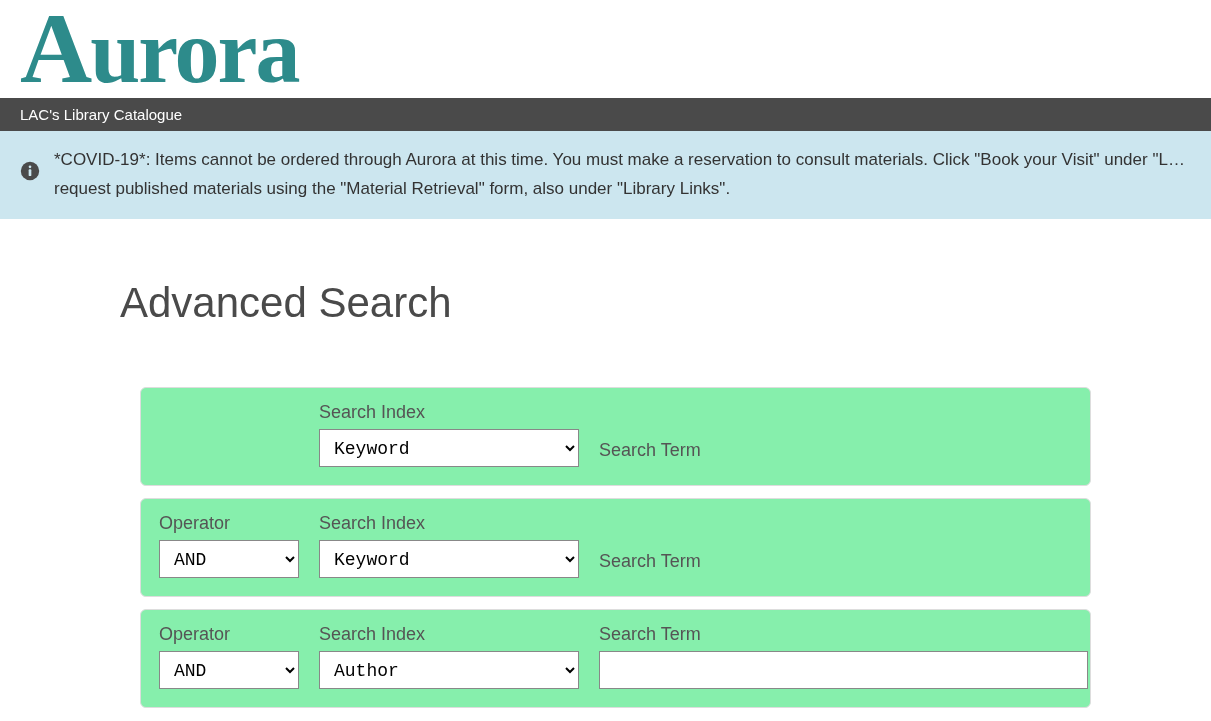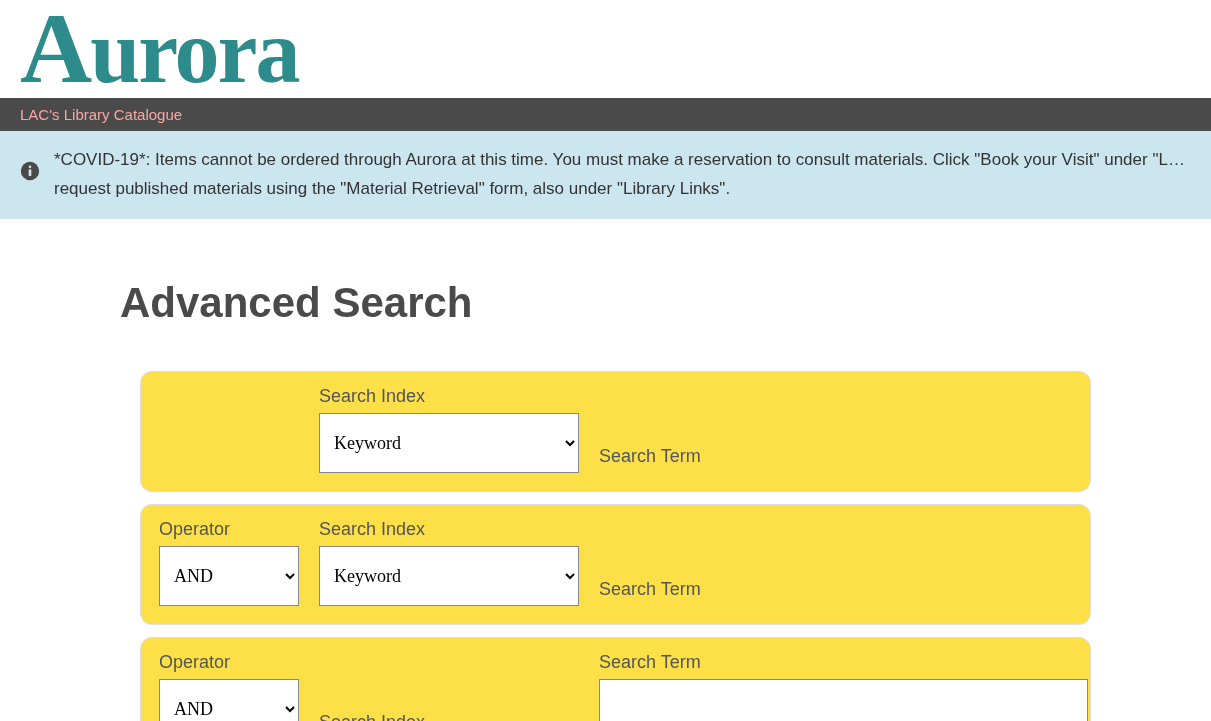--- a/index.html
+++ b/index.html
@@ -21,21 +21,21 @@
     font-weight: 600;
     color: #2d8b8b;
     line-height: 1;
     letter-spacing: -2px;
   }
   .logo-text .first-letter {
     font-size: 100px;
   }
   .subtitle-bar {
     background: #4a4a4a;
-    color: #fca5a5;
+    color: #ffffff;
     padding: 8px 20px;
     font-size: 15px;
   }
   .notice-bar {
     background: #cce6ef;
     color: #333;
     padding: 15px 20px;
     display: flex;
     align-items: center;
     gap: 14px;
@@ -45,31 +45,31 @@
   .notice-bar .info-icon {
     flex-shrink: 0;
     margin-top: 2px;
   }
   .info-icon svg { width: 20px; height: 20px; fill: #4a4a4a; }
   .main-content {
     padding: 60px 120px 40px 120px;
   }
   .page-title {
     font-size: 42px;
-    font-weight: 700;
+    font-weight: 400;
     color: #4a4a4a;
-    margin-bottom: 44px;
+    margin-bottom: 60px;
   }
   .search-rows-wrap {
     padding-left: 20px;
   }
   .search-row {
-    background: #fde047;
+    background: #86efac;
     border: 1px solid #ddd;
-    border-radius: 12px;
+    border-radius: 6px;
     padding: 14px 2px 18px 18px;
     margin-bottom: 12px;
     display: grid;
     grid-template-columns: 140px 260px 1fr;
     gap: 20px;
     align-items: end;
   }
   .search-row.first {
     grid-template-columns: 140px 260px 1fr;
   }
@@ -77,22 +77,22 @@
   .field-label {
     font-size: 18px;
     color: #555;
     margin-bottom: 6px;
   }
   select, input[type="text"] {
     font-size: 18px;
     padding: 8px 10px;
     border: 1px solid #888;
     background: #fff;
-    font-family: Liberation Serif, serif;
-    height: 60px;
+    font-family: Liberation Mono, monospace;
+    height: 38px;
   }
   select {
     appearance: auto;
   }
   .spacer-col { }
   .focused-input {
     border: 2px solid #000;
   }
 </style>
 </head>
@@ -149,20 +149,21 @@
       </div>
     </div>
 
     <div class="search-row">
       <div class="field-group">
         <label class="field-label">Operator</label>
         <select><option>AND</option><option>OR</option><option>NOT</option></select>
       </div>
       <div class="field-group">
         <label class="field-label">Search Index</label>
+        <select><option>Keyword</option><option selected="">Author</option><option>Title</option><option>Subject</option></select>
       </div>
       <div class="field-group">
         <label class="field-label">Search Term</label>
         <input type="text" value="" style="">
       </div>
     </div>
 
   </div>
 </div>
 

